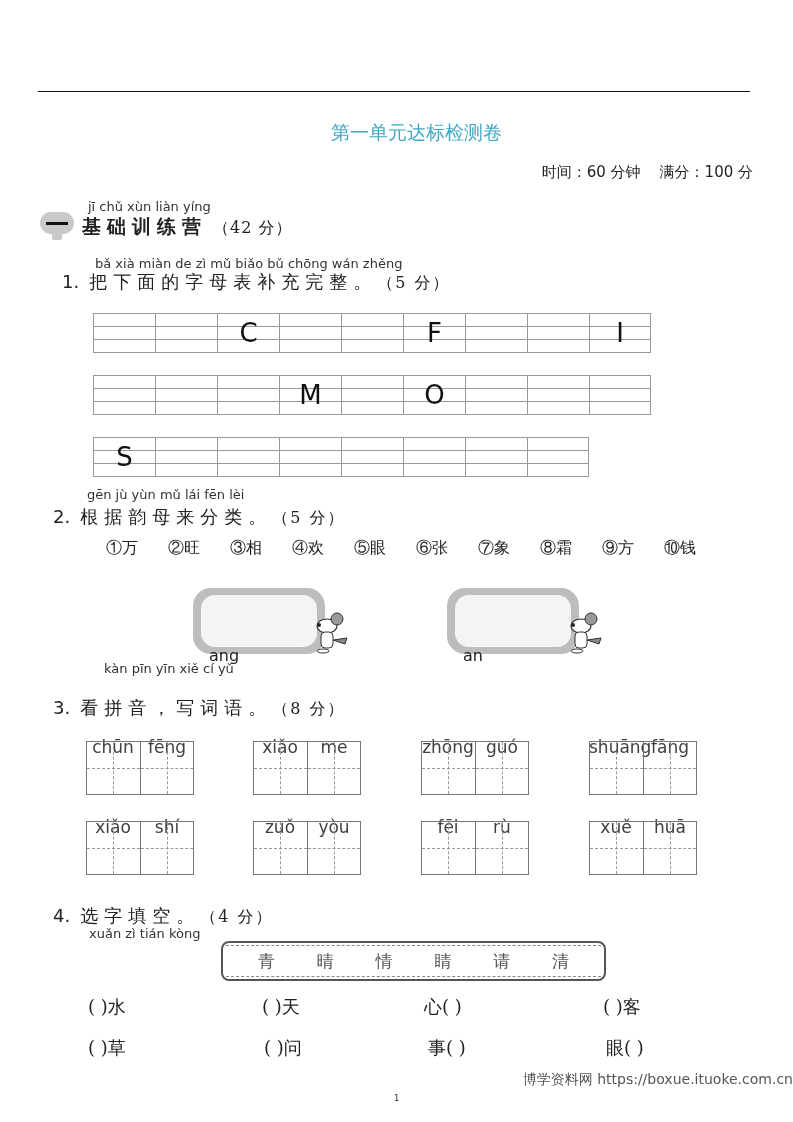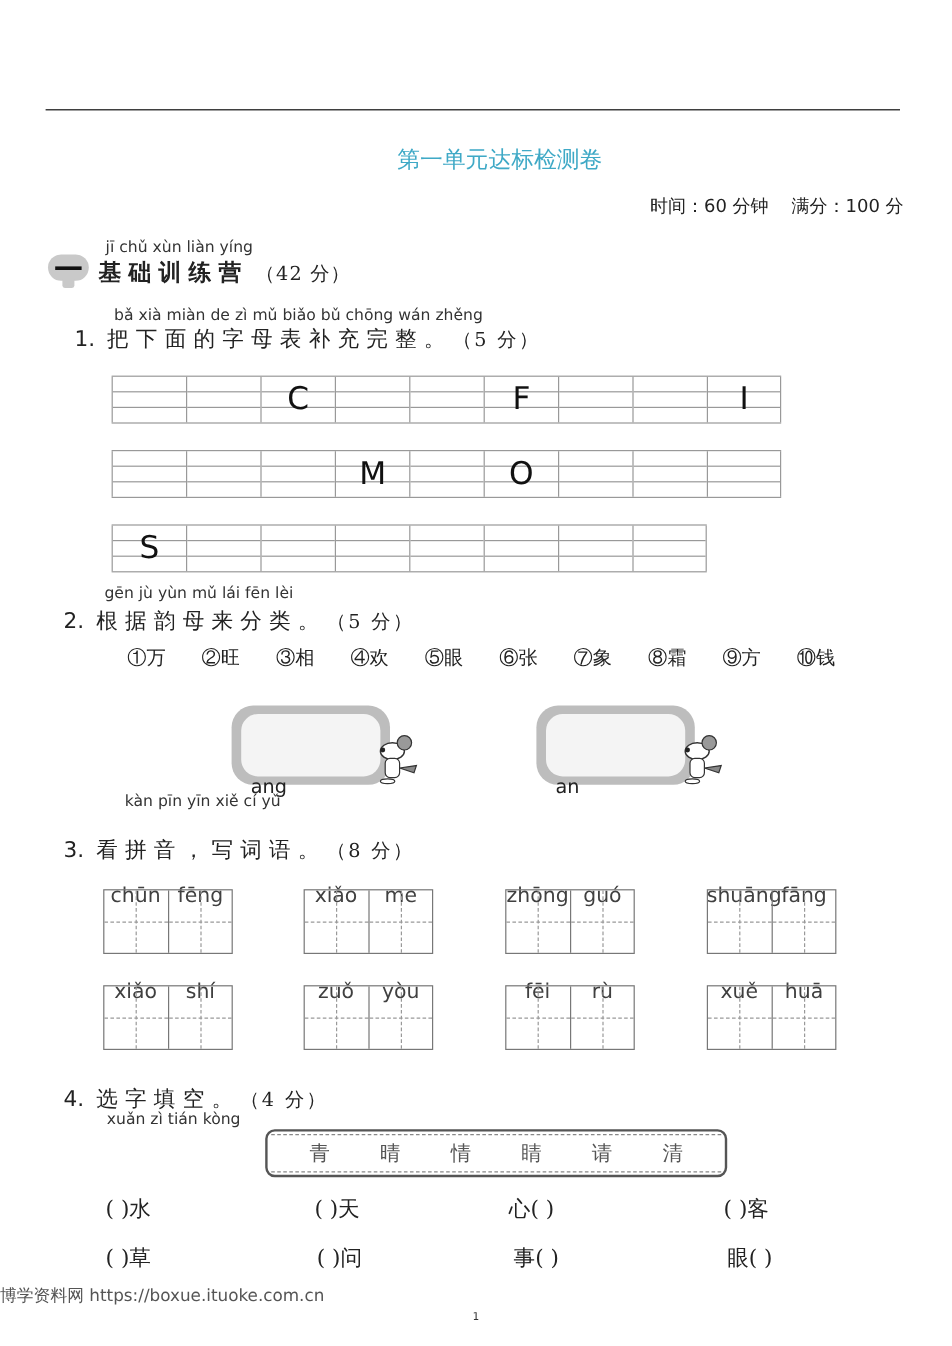--- a/index.html
+++ b/index.html
@@ -44,21 +44,21 @@
   .wordbox .sq { position: relative; width: 53px; height: 52px; }
   .wordbox .sq + .sq { border-left: 1px solid #777; }
   .wordbox .sq::before { content: ""; position: absolute; left: 26px; top: 0; bottom: 0; border-left: 1px dashed #999; }
   .wordbox .sq::after { content: ""; position: absolute; top: 26px; left: 0; right: 0; border-top: 1px dashed #999; }
 
   .charbank { left: 221px; top: 941px; width: 385px; height: 40px; border: 2px solid #555; border-radius: 8px; display: flex; justify-content: space-around; align-items: center; font-size: 17px; color: #555; padding: 0 14px; }
   .charbank::before { content: ""; position: absolute; left: 3px; right: 3px; top: 2px; border-top: 1px dashed #888; }
   .charbank::after { content: ""; position: absolute; left: 3px; right: 3px; bottom: 2px; border-bottom: 1px dashed #888; }
 
   .fill { position: absolute; font-size: 18px; white-space: nowrap; color: #222; }
-  .footer { left: 0; width: 793px; top: 1071px; text-align: left; font-family: "DejaVu Sans", sans-serif; font-size: 14px; color: #555; }
+  .footer { left: 0; width: 793px; top: 1071px; text-align: right; font-family: "DejaVu Sans", sans-serif; font-size: 14px; color: #555; }
   .pagenum { left: 0; width: 793px; top: 1093px; text-align: center; font-family: "DejaVu Sans Mono", monospace; font-size: 9px; color: #333; }
 </style>
 </head>
 <body>
 
 <div class="abs top-rule"></div>
 <div class="abs title">第一单元达标检测卷</div>
 <div class="abs meta">
   <span>时间：60 分钟</span>&nbsp;&nbsp;&nbsp;
   <span>满分：100 分</span>

